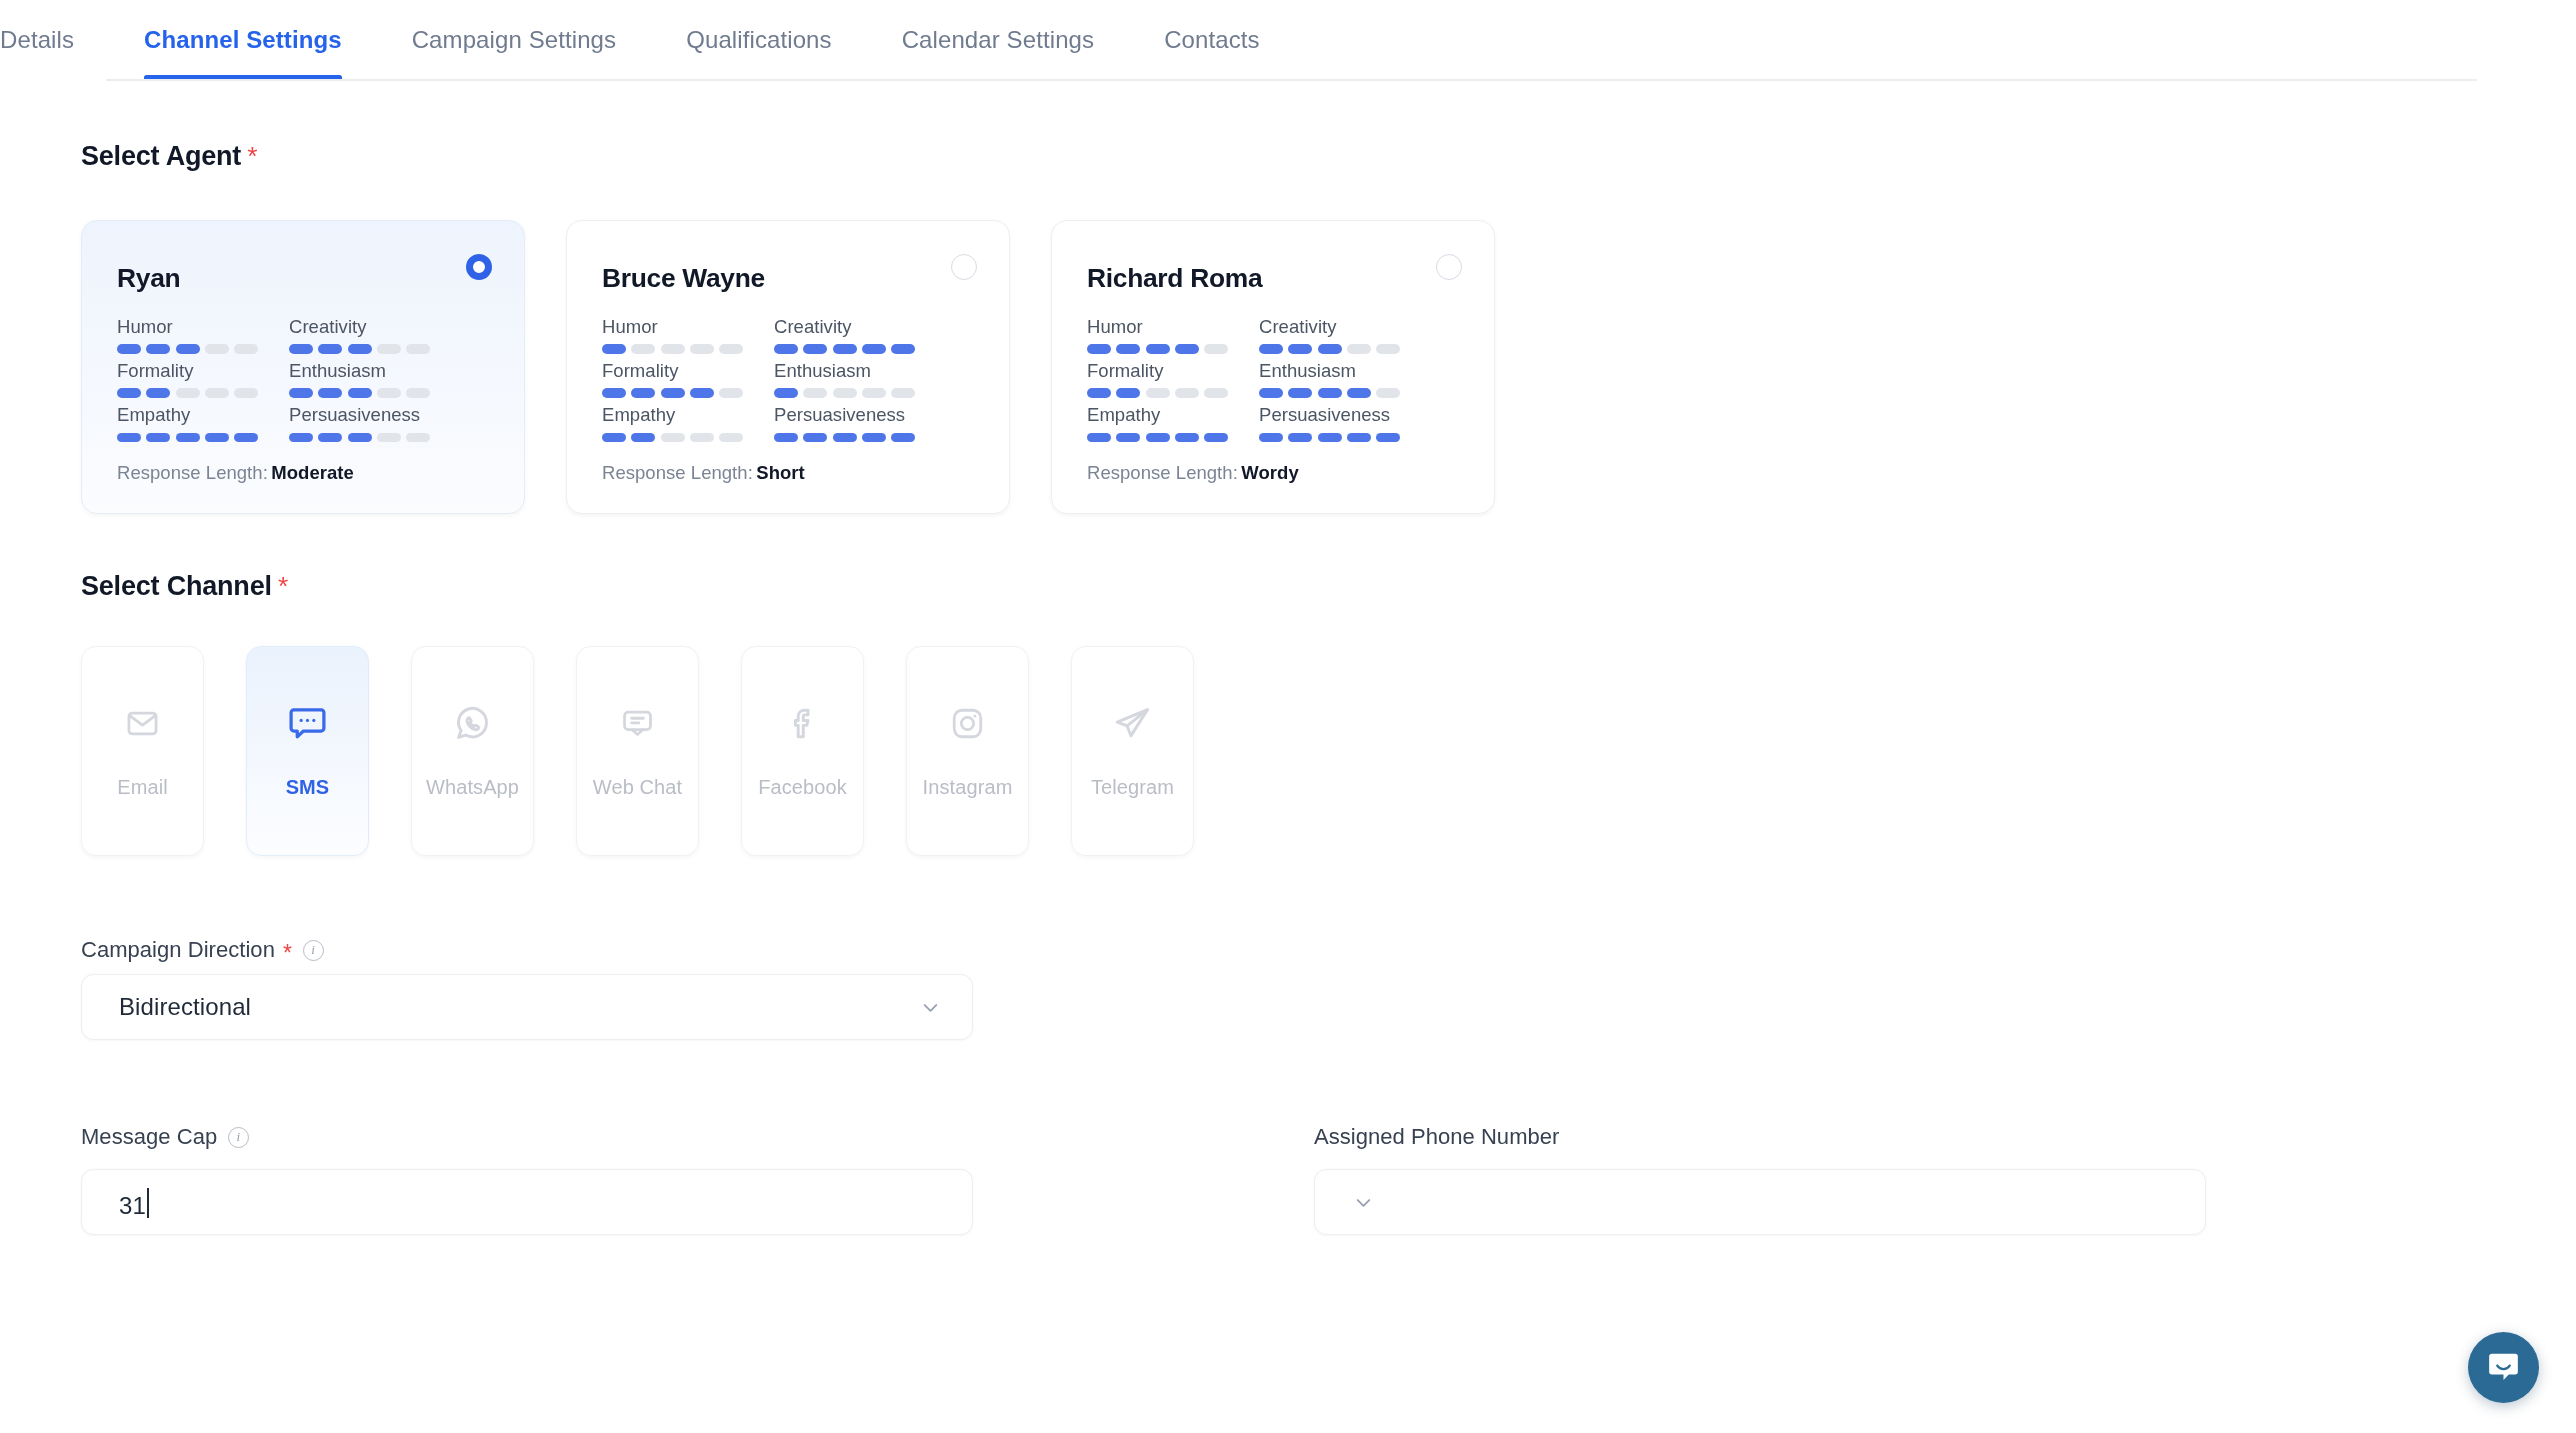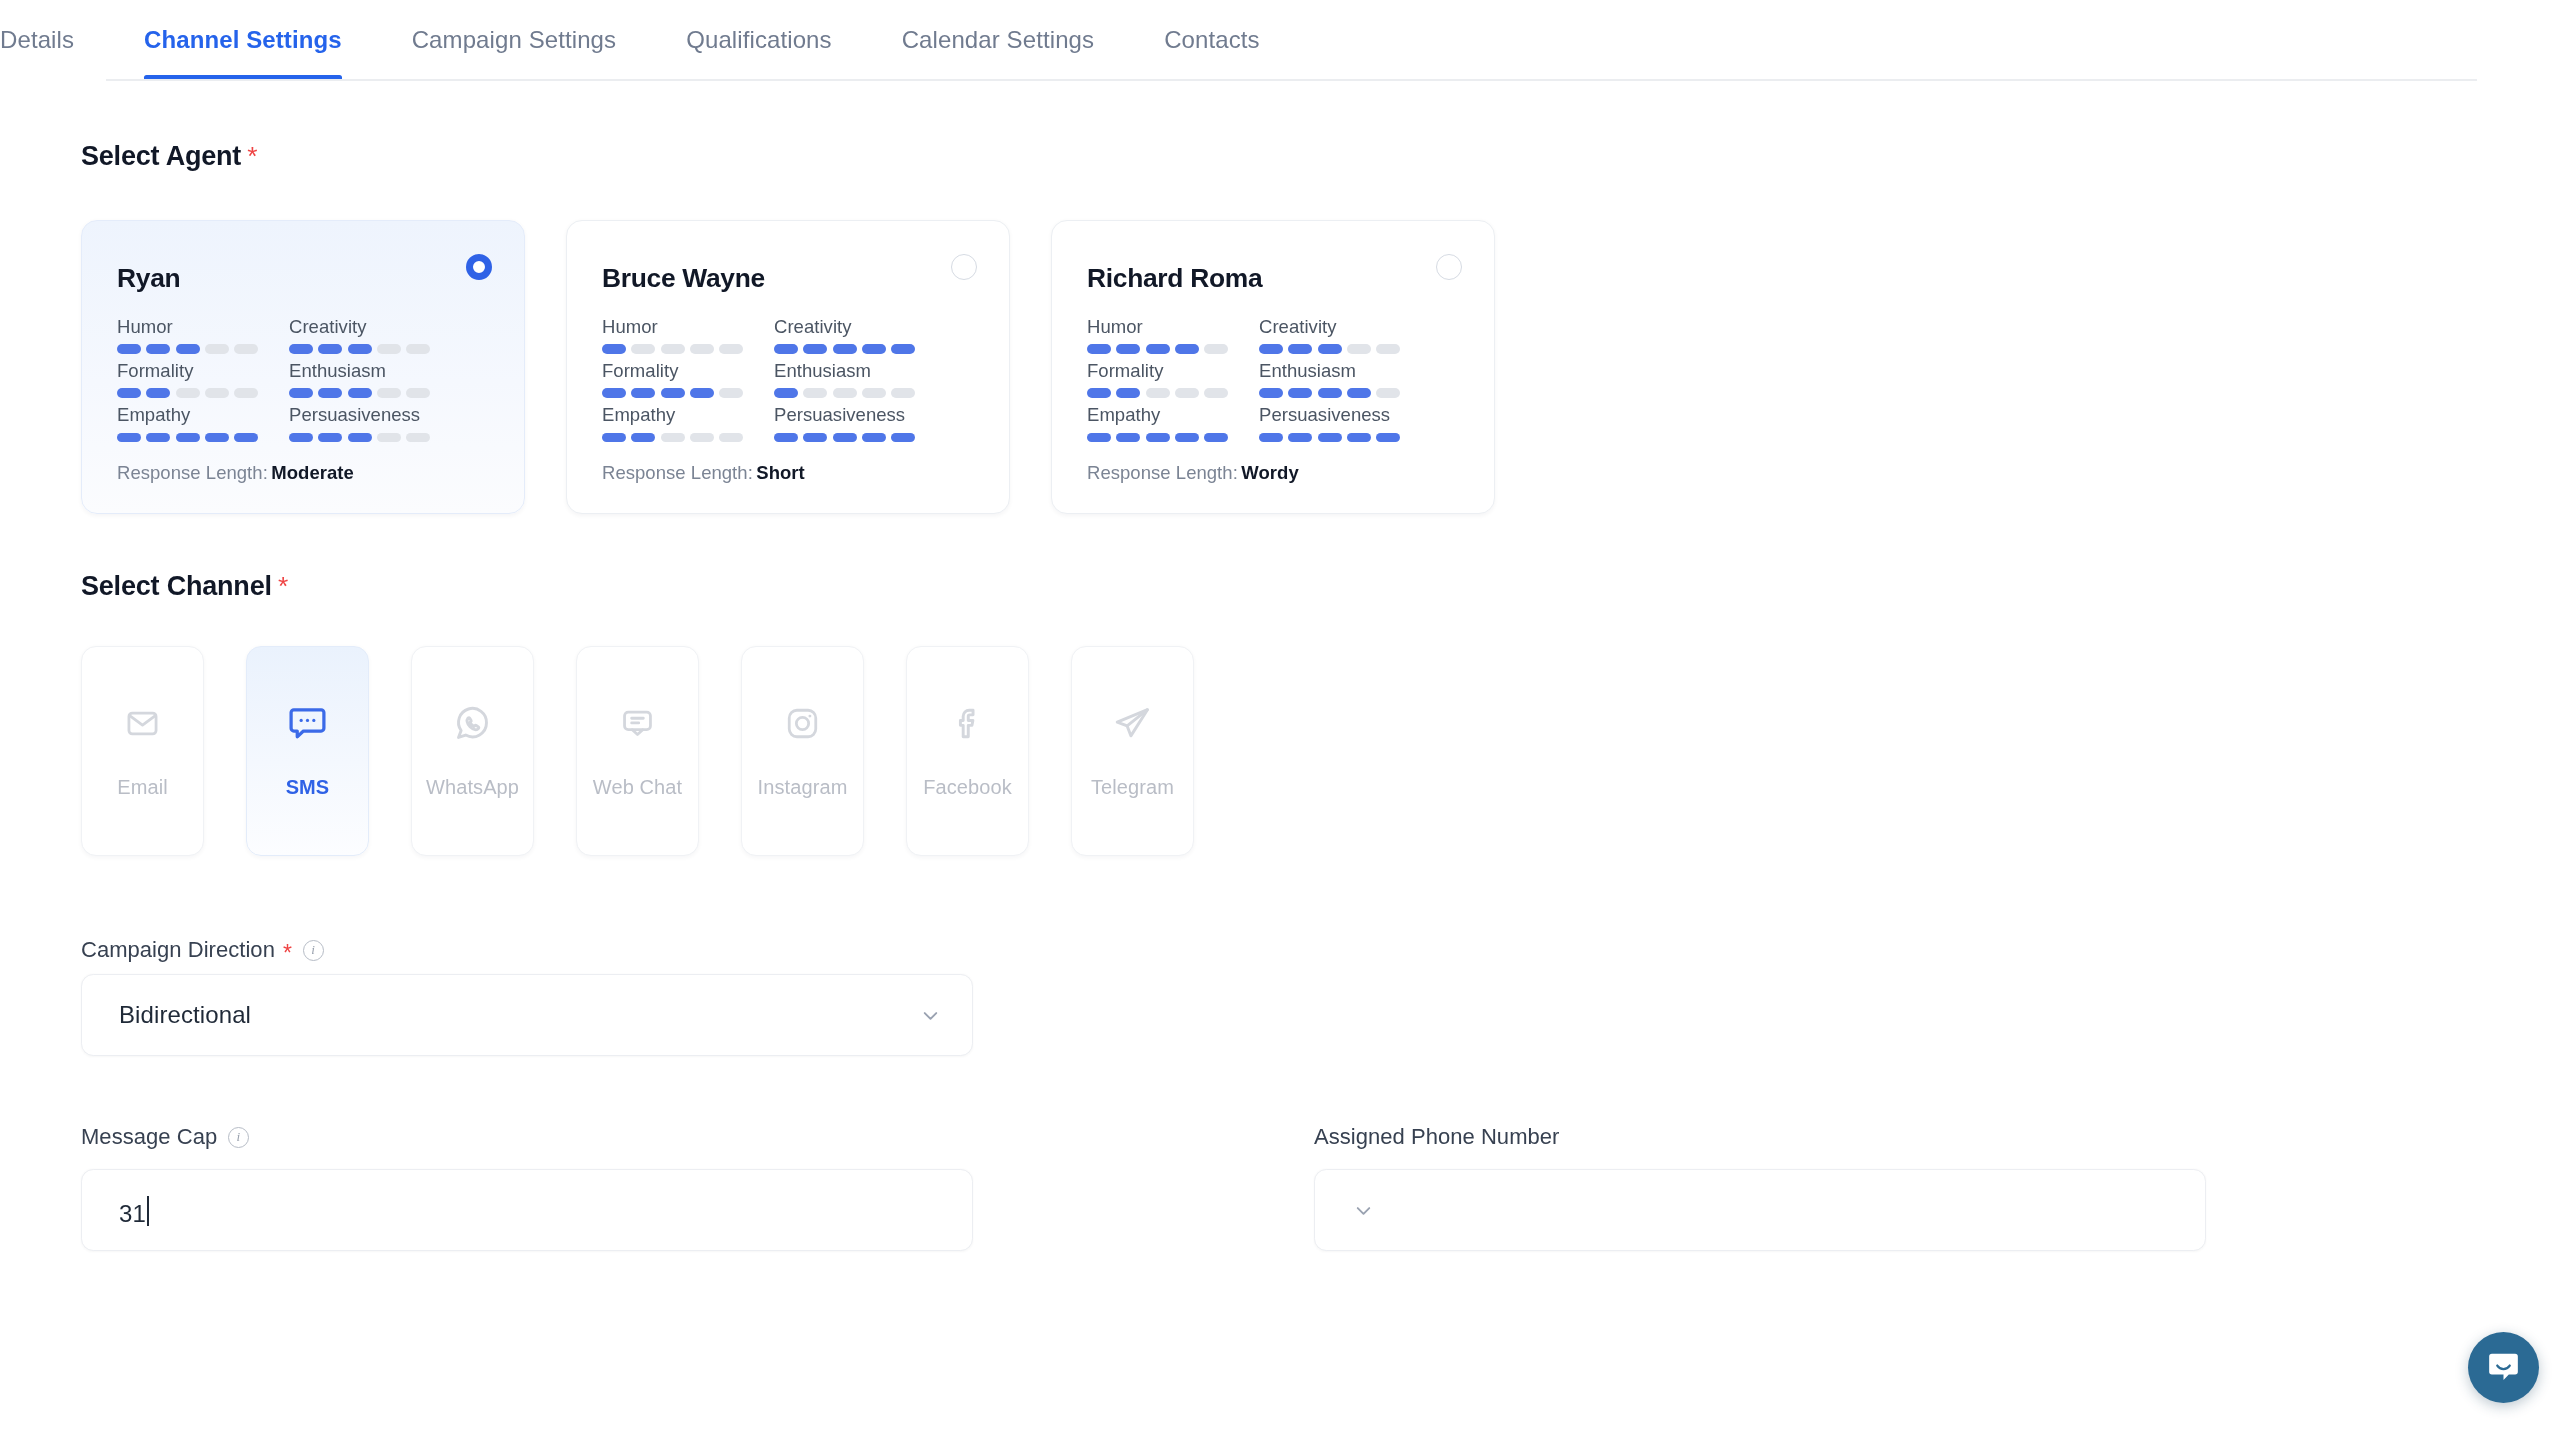--- a/index.html
+++ b/index.html
@@ -233,21 +233,21 @@
     color: #ef4444;
     font-size: 23px;
     margin-left: 8px;
     line-height: 1;
     position: relative;
     top: 3.5px;
   }
 
   .control {
     position: absolute;
-    height: 82px;
+    height: 66px;
     border-radius: 12.3px;
     border: 0.9px solid #eceef2;
     background: #ffffff;
     box-shadow: 0 0.9px 2.6px rgba(17,24,39,0.035);
     display: flex;
     align-items: center;
     padding: 0 30px 0 37px;
     font-size: 24px;
     color: #1f2937;
     cursor: pointer;
@@ -618,36 +618,36 @@
           <rect x="3.6" y="4.6" width="16.8" height="11.4" rx="2.4"></rect>
           <path d="M8.6 16 12 19.2 15.4 16"></path>
           <path d="M8.2 8.6h7.6M8.2 11.6h4.6"></path>
         </svg>
       </span>
       <span class="channel-label">Web Chat</span>
     </div>
 
     <div class="channel-card">
       <span class="channel-icon">
+        <svg viewBox="0 0 24 24" width="37" height="37" fill="none" stroke="currentColor" stroke-width="1.9" stroke-linecap="round" stroke-linejoin="round">
+          <path d="M15.2 3.4h-2.1a3.9 3.9 0 0 0-3.9 3.9V10H7.4v3.2h1.8v7.4h3.3v-7.4h2.4l.6-3.2h-3V7.3c0-.5.4-.9.9-.9h2.2V3.4z"></path>
+        </svg>
+      </span>
+      <span class="channel-label">Facebook</span>
+    </div>
+
+    <div class="channel-card">
+      <span class="channel-icon">
         <svg viewBox="0 0 24 24" width="37" height="37" fill="none" stroke="currentColor" stroke-width="1.8" stroke-linecap="round" stroke-linejoin="round">
           <rect x="3.4" y="3.4" width="17.2" height="17.2" rx="5"></rect>
           <circle cx="12" cy="12" r="4"></circle>
           <circle cx="16.8" cy="7.2" r="0.95" fill="currentColor" stroke="none"></circle>
         </svg>
       </span>
       <span class="channel-label">Instagram</span>
-    </div>
-
-    <div class="channel-card">
-      <span class="channel-icon">
-        <svg viewBox="0 0 24 24" width="37" height="37" fill="none" stroke="currentColor" stroke-width="1.9" stroke-linecap="round" stroke-linejoin="round">
-          <path d="M15.2 3.4h-2.1a3.9 3.9 0 0 0-3.9 3.9V10H7.4v3.2h1.8v7.4h3.3v-7.4h2.4l.6-3.2h-3V7.3c0-.5.4-.9.9-.9h2.2V3.4z"></path>
-        </svg>
-      </span>
-      <span class="channel-label">Facebook</span>
     </div>
 
     <div class="channel-card">
       <span class="channel-icon">
         <svg viewBox="0 0 24 24" width="39" height="39" fill="none" stroke="currentColor" stroke-width="1.8" stroke-linecap="round" stroke-linejoin="round">
           <path d="M21.2 3.5 2.6 11.2l6.1 2.3 2.3 6.1 10.2-16.1z"></path>
           <path d="M21.2 3.5 8.7 13.5"></path>
         </svg>
       </span>
       <span class="channel-label">Telegram</span>

